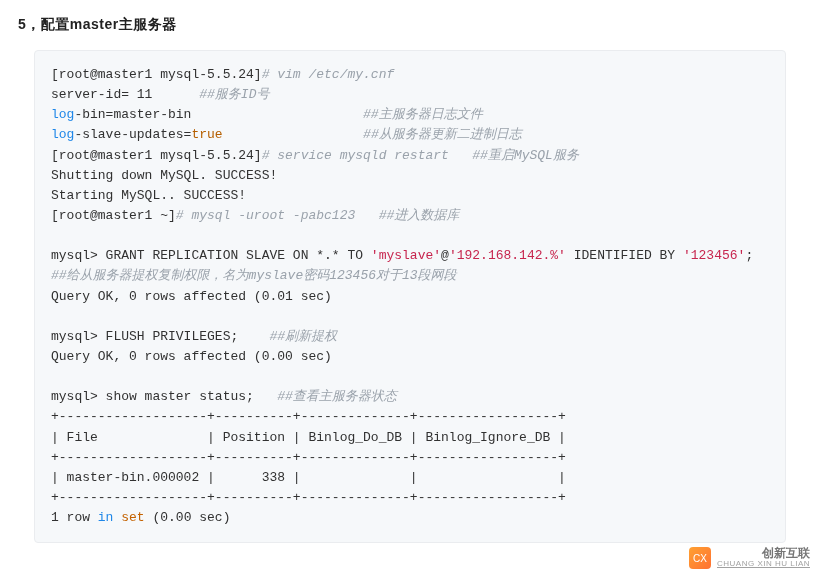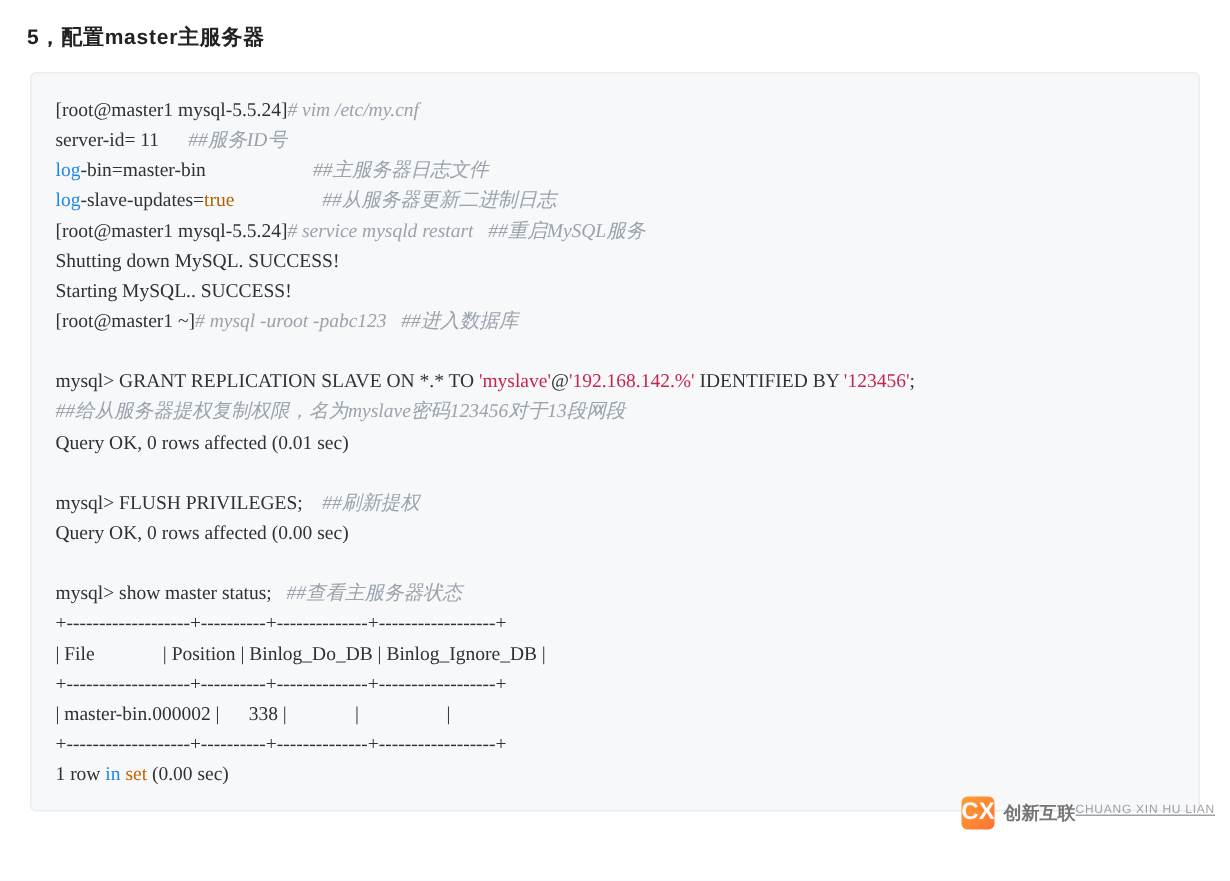--- a/index.html
+++ b/index.html
@@ -17,22 +17,22 @@
     font-weight: bold;
     margin: 4px 0 14px 0;
     letter-spacing: 0.5px;
     color: #222;
   }
   pre.codeblock {
     background: #f6f8fa;
     border: 1px solid #eaecef;
     border-radius: 4px;
     padding: 14px 16px;
-    margin: 2px;
-    font-family: Liberation Serif, serif;
+    margin: 16px;
+    font-family: Liberation Mono, monospace;
     font-size: 13px;
     line-height: 1.55;
     color: #313131;
     white-space: pre;
     overflow: auto;
   }
   .cmt { color: #9aa2ab; font-style: italic; }
   .kw  { color: #1f87e8; }
   .kw2 { color: #c46200; }
   .bool{ color: #b55f00; }
@@ -43,26 +43,26 @@
     bottom: 8px;
     display: flex;
     align-items: center;
     opacity: 0.8;
   }
   .wm-logo {
     width: 22px; height: 22px;
     border-radius: 4px;
     background: linear-gradient(135deg,#ff8a00,#ff4e00);
     color:#fff;
-    font-weight:bold;
-    font-size:16px;
+    font-weight:normal;
+    font-size:10px;
     display:flex; align-items:center; justify-content:center;
     margin-right:6px;
   }
-  .wm-text { font-size:12px; color:#555; display:flex; flex-direction:row; line-height:1.1;}
+  .wm-text { font-size:12px; color:#555; display:flex; flex-direction:column; line-height:1.1;text-align:right;}
   .wm-zh { font-weight:bold; font-size:12px; }
   .wm-py { font-size:8px; letter-spacing:0.5px; color:#8a8a8a;text-decoration:underline;}
 </style>
 </head>
 <body>
 
 <h2 class="title">5，配置master主服务器</h2>
 
 <pre class="codeblock"><span>[root@master1 mysql-5.5.24]</span><span class="cmt"># vim /etc/my.cnf</span>
 <span>server-id= 11      </span><span class="cmt">##服务ID号</span>

